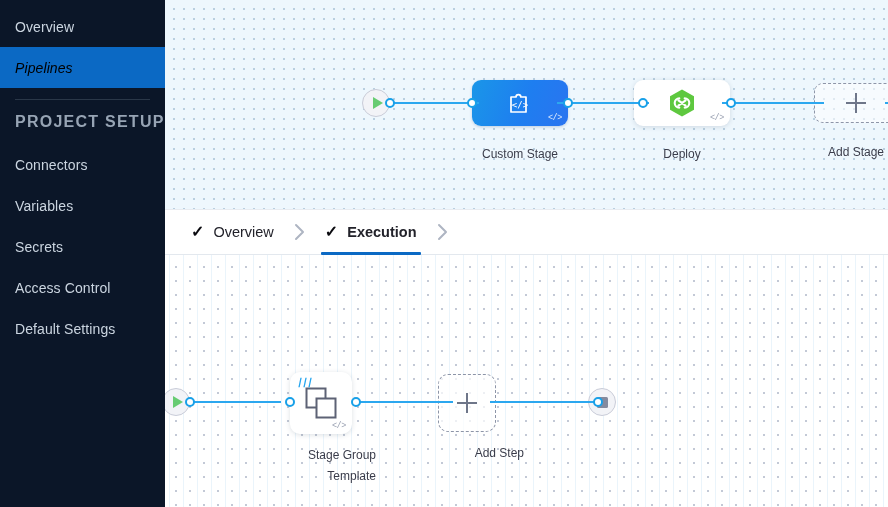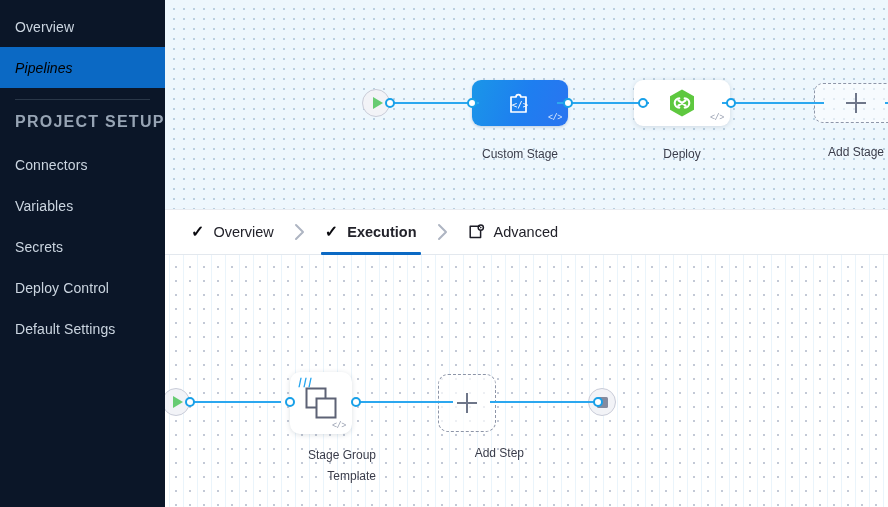--- a/index.html
+++ b/index.html
@@ -236,21 +236,21 @@
     <div class="nav-item">
       <span>Connectors</span>
     </div>
     <div class="nav-item">
       <span>Variables</span>
     </div>
     <div class="nav-item">
       <span>Secrets</span>
     </div>
     <div class="nav-item">
-      <span>Deploy Control</span>
+      <span>Access Control</span>
     </div>
     <div class="nav-item">
       <span>Default Settings</span>
     </div>
   </nav>
 
   <div id="main">
 
     <div class="canvas top">
 
@@ -316,29 +316,20 @@
       <div class="tab active">
         <span class="check">✓</span>
         <span class="tab-label">Execution</span>
         <span class="tab-underline"></span>
       </div>
       <div class="tab-sep">
         <svg width="11" height="18" viewBox="0 0 11 18">
           <path d="M2 2 L9 9 L2 16" fill="none" stroke="#aeb5c2" stroke-width="2" stroke-linecap="round" stroke-linejoin="round"></path>
         </svg>
       </div>
-      <div class="tab">
-        <svg width="17" height="17" viewBox="0 0 17 17">
-          <path d="M11.5 2.2 H2.2 V13.4 H12.6 V7.2" fill="none" stroke="#1c1c26" stroke-width="1.5" stroke-linecap="round" stroke-linejoin="round"></path>
-          <circle cx="12.8" cy="3.6" r="2.6" fill="none" stroke="#1c1c26" stroke-width="1.5"></circle>
-          <circle cx="12.8" cy="3.6" r="0.8" fill="#1c1c26"></circle>
-        </svg>
-        <span class="tab-label">Advanced</span>
-
-      </div>
     </div>
 
     <div class="canvas bottom">
 
       <div class="link" style="left:22px; top:146px; width:94px;"></div>
       <div class="link" style="left:190px; top:146px; width:98px;"></div>
       <div class="link" style="left:325px; top:146px; width:106px;"></div>
 
       <div class="node" style="left:-3px; top:133px;">
         <div class="endpoint">

